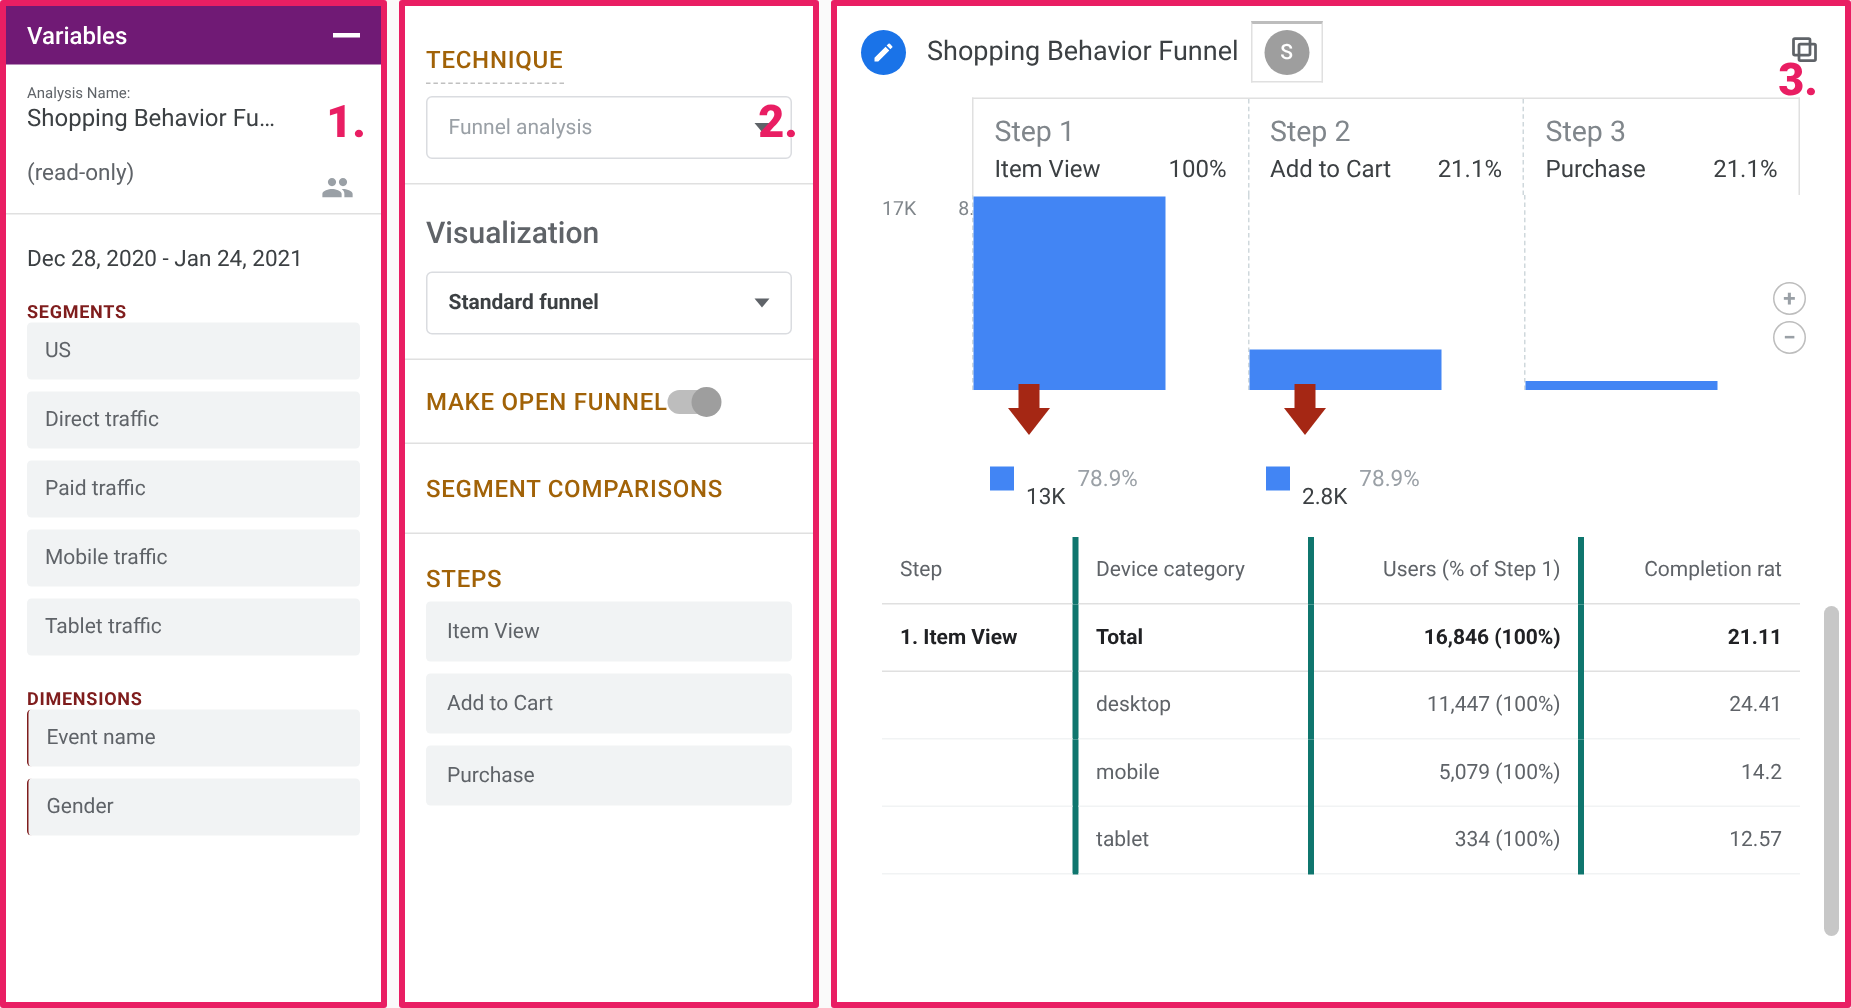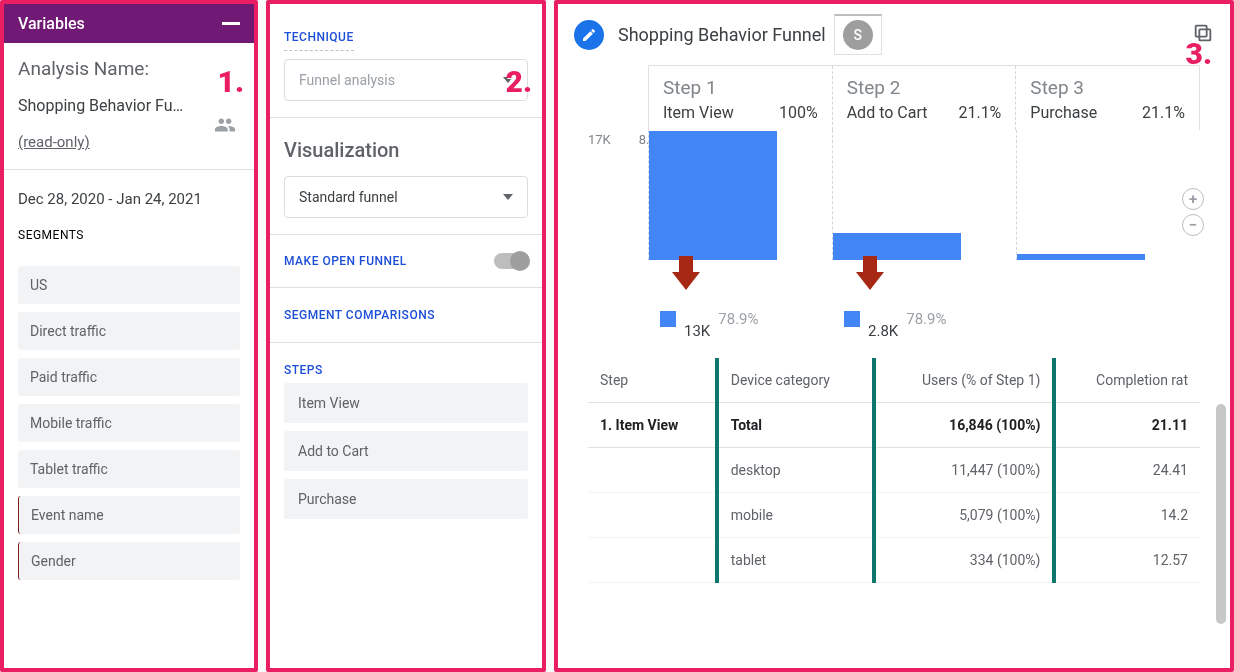--- a/index.html
+++ b/index.html
@@ -53,60 +53,60 @@
     display: flex;
     align-items: center;
     justify-content: space-between;
   }
   .collapse-icon {
     width: 18px; height: 3px; background: #fff; display: block;
   }
 
   
   .vbody { padding: 14px; }
-  .label-row { color: #5f6368; font-size: 19px; margin-bottom: 16px; }
+  .label-row { color: #5f6368; font-size: 10px; margin-bottom: 1px; }
   .analysis-name { font-size: 16px; color: #3c4043; margin-bottom: 18px; }
-  .readonly { font-size: 15px; color: #5f6368; text-decoration: underline; }
+  .readonly { font-size: 15px; color: #5f6368; }
   .share-icon { position: absolute; right: 18px; top: 110px; color: #9aa0a6; }
   .share-icon svg { width: 22px; height: 22px; }
   .divider { border-top: 1px solid #e0e0e0; margin: 18px -14px; }
   .date-range { font-size: 15px; color: #3c4043; padding: 2px 0 6px 0; }
-  .section-title { font-size: 12px; font-weight: 400; color: #000000; letter-spacing: .5px; padding: 14px 0 24px 0; }
+  .section-title { font-size: 12px; font-weight: 700; color: #7f1d1d; letter-spacing: .5px; padding: 14px 0 0 0; }
   .chip {
     background: #f1f3f4;
     border-radius: 3px;
     padding: 11px 12px;
     margin-bottom: 8px;
     color: #5f6368;
     cursor: pointer;
   }
   .chip.accent { border-left: 1px solid #7f1d1d; }
 
   
   .sbody { padding: 14px; }
   .subhead {
-    font-size: 12px; font-weight: 500; color: #1d4ed8; letter-spacing: .5px;
+    font-size: 16px; font-weight: 500; color: #a16207; letter-spacing: .5px;
     padding: 12px 0 6px 0;
   }
   .subhead.dashed { border-bottom: 1px dashed #c0c0c0; display: inline-block; }
   .select-box {
     border: 1px solid #dadce0;
     border-radius: 4px;
     padding: 12px 14px;
     color: #9aa0a6;
     display: flex;
     align-items: center;
     justify-content: space-between;
     margin: 8px 0 16px 0;
     cursor: pointer;
   }
-  .select-box.strong { color: #3c4043; }
+  .select-box.strong { color: #3c4043; font-weight: bold; }
   .caret { width: 0; height: 0; border-left: 5px solid transparent; border-right: 5px solid transparent; border-top: 6px solid #5f6368; }
   .hr { border-top: 1px solid #e0e0e0; margin: 4px -14px 8px -14px; }
-  .toggle-row { display: flex; align-items: center; justify-content: space-between; padding: 10px 0 14px 0; }
+  .toggle-row { display: flex; align-items: center; padding: 10px 0 14px 0; }
   .toggle {
     width: 34px; height: 16px; background: #bdbdbd; border-radius: 10px; position: relative;
   }
   .toggle::after {
     content: ""; position: absolute; top: -2px; right: -2px; width: 20px; height: 20px;
     background: #9e9e9e; border-radius: 50%;
   }
   .step-pill {
     background: #f1f3f4;
     border-radius: 3px;
@@ -285,20 +285,21 @@
           </svg>
       </div>
       <div class="divider"></div>
       <div class="date-range">Dec 28, 2020 - Jan 24, 2021</div>
       <div class="section-title">SEGMENTS</div>
       <div class="chip">US</div>
       <div class="chip">Direct traffic</div>
       <div class="chip">Paid traffic</div>
       <div class="chip">Mobile traffic</div>
       <div class="chip">Tablet traffic</div>
+      <div class="section-title">DIMENSIONS</div>
       <div class="chip accent">Event name</div>
       <div class="chip accent">Gender</div>
     </div>
   </div>
 
   <div class="panel panel-settings">
     <div class="callout-num">2.</div>
     <div class="sbody">
       <div class="subhead dashed">TECHNIQUE</div>
       <div class="select-box">

